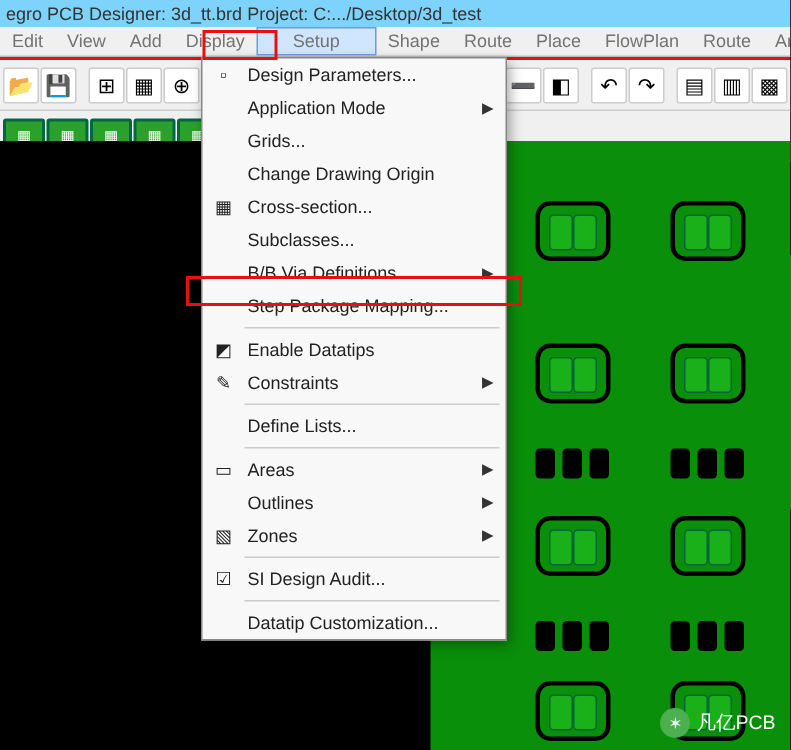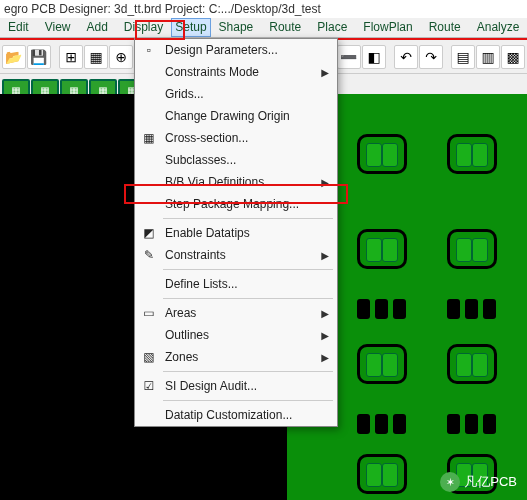--- a/index.html
+++ b/index.html
@@ -1,20 +1,20 @@
 <!DOCTYPE html>
 <html><head>
 <meta charset="utf-8">
 <style>
   * { box-sizing: border-box; margin: 0; padding: 0; font-family: "Segoe UI", Tahoma, sans-serif; }
   body { width: 527px; height: 500px; overflow: hidden; background: #000; position: relative; }
-  .title-bar { background: #ffffff; height: 18px; font-size: 12px; padding: 0 4px; color: #333; white-space: nowrap; line-height: 18px; }
+  .title-bar { background: #7dd3fc; height: 18px; font-size: 12px; padding: 0 4px; color: #333; white-space: nowrap; line-height: 18px; }
   .menu-bar { background: #f0f0f0; height: 20px; display: flex; font-size: 12px; border-bottom: 1px solid #bbb; }
-  .menu-item { padding: 2px 8px; color: #14532d; cursor: default; }
-  .menu-item.open { background: #d0e6ff; border: 1px solid #6aa0e0; padding: 1px 3px; }
+  .menu-item { padding: 2px 8px; color: #737373; cursor: default; }
+  .menu-item.open { background: #d0e6ff; border: 1px solid #6aa0e0; padding: 1px 23px; }
   .red-line { height: 2px; background: #e31111; }
   .toolbar-row { background: #f0f0f0; height: 34px; display: flex; align-items: center; border-bottom: 1px solid #ccc; padding: 0 2px; gap: 1px; }
   .tool-btn { width: 24px; height: 24px; border: 1px solid #ccc; background: #fff; display: flex; align-items: center; justify-content: center; font-size: 14px; border-radius: 2px; cursor: pointer; }
   .tool-btn.green { background: #2ca02c; border: 2px solid #064; color: #fff; font-size: 10px; width: 28px; height: 24px; }
   .tool-spacer { width: 6px; }
   .dropdown { position: absolute; left: 134px; top: 38px; width: 204px; background: #f8f8f8; border: 1px solid #888; box-shadow: 2px 3px 8px rgba(0,0,0,.35); z-index: 20; }
   .dd-item { height: 22px; display: flex; align-items: center; font-size: 12px; color: #222; padding-left: 30px; position: relative; cursor: default; }
   .dd-item .ic { position: absolute; left: 6px; width: 16px; height: 16px; display: flex; align-items: center; justify-content: center; font-size: 12px; }
   .dd-item .arrow { position: absolute; right: 8px; font-size: 10px; color: #333; }
   .dd-sep { height: 1px; background: #ccc; margin: 3px 4px 3px 28px; }
@@ -117,21 +117,21 @@
     <div class="comp" style="left:160px; top:360px"></div>
   </div>
 </div>
 
 <div class="dropdown" id="dropdown">
     <div class="dd-item">
       <span class="ic">▫</span>
       <span>Design Parameters...</span>
     </div>
     <div class="dd-item">
-      <span>Constraints Mode</span>
+      <span>Application Mode</span>
       <span class="arrow">▶</span>
     </div>
     <div class="dd-item">
       <span>Grids...</span>
     </div>
     <div class="dd-item">
       <span>Change Drawing Origin</span>
     </div>
     <div class="dd-item">
       <span class="ic">▦</span>

